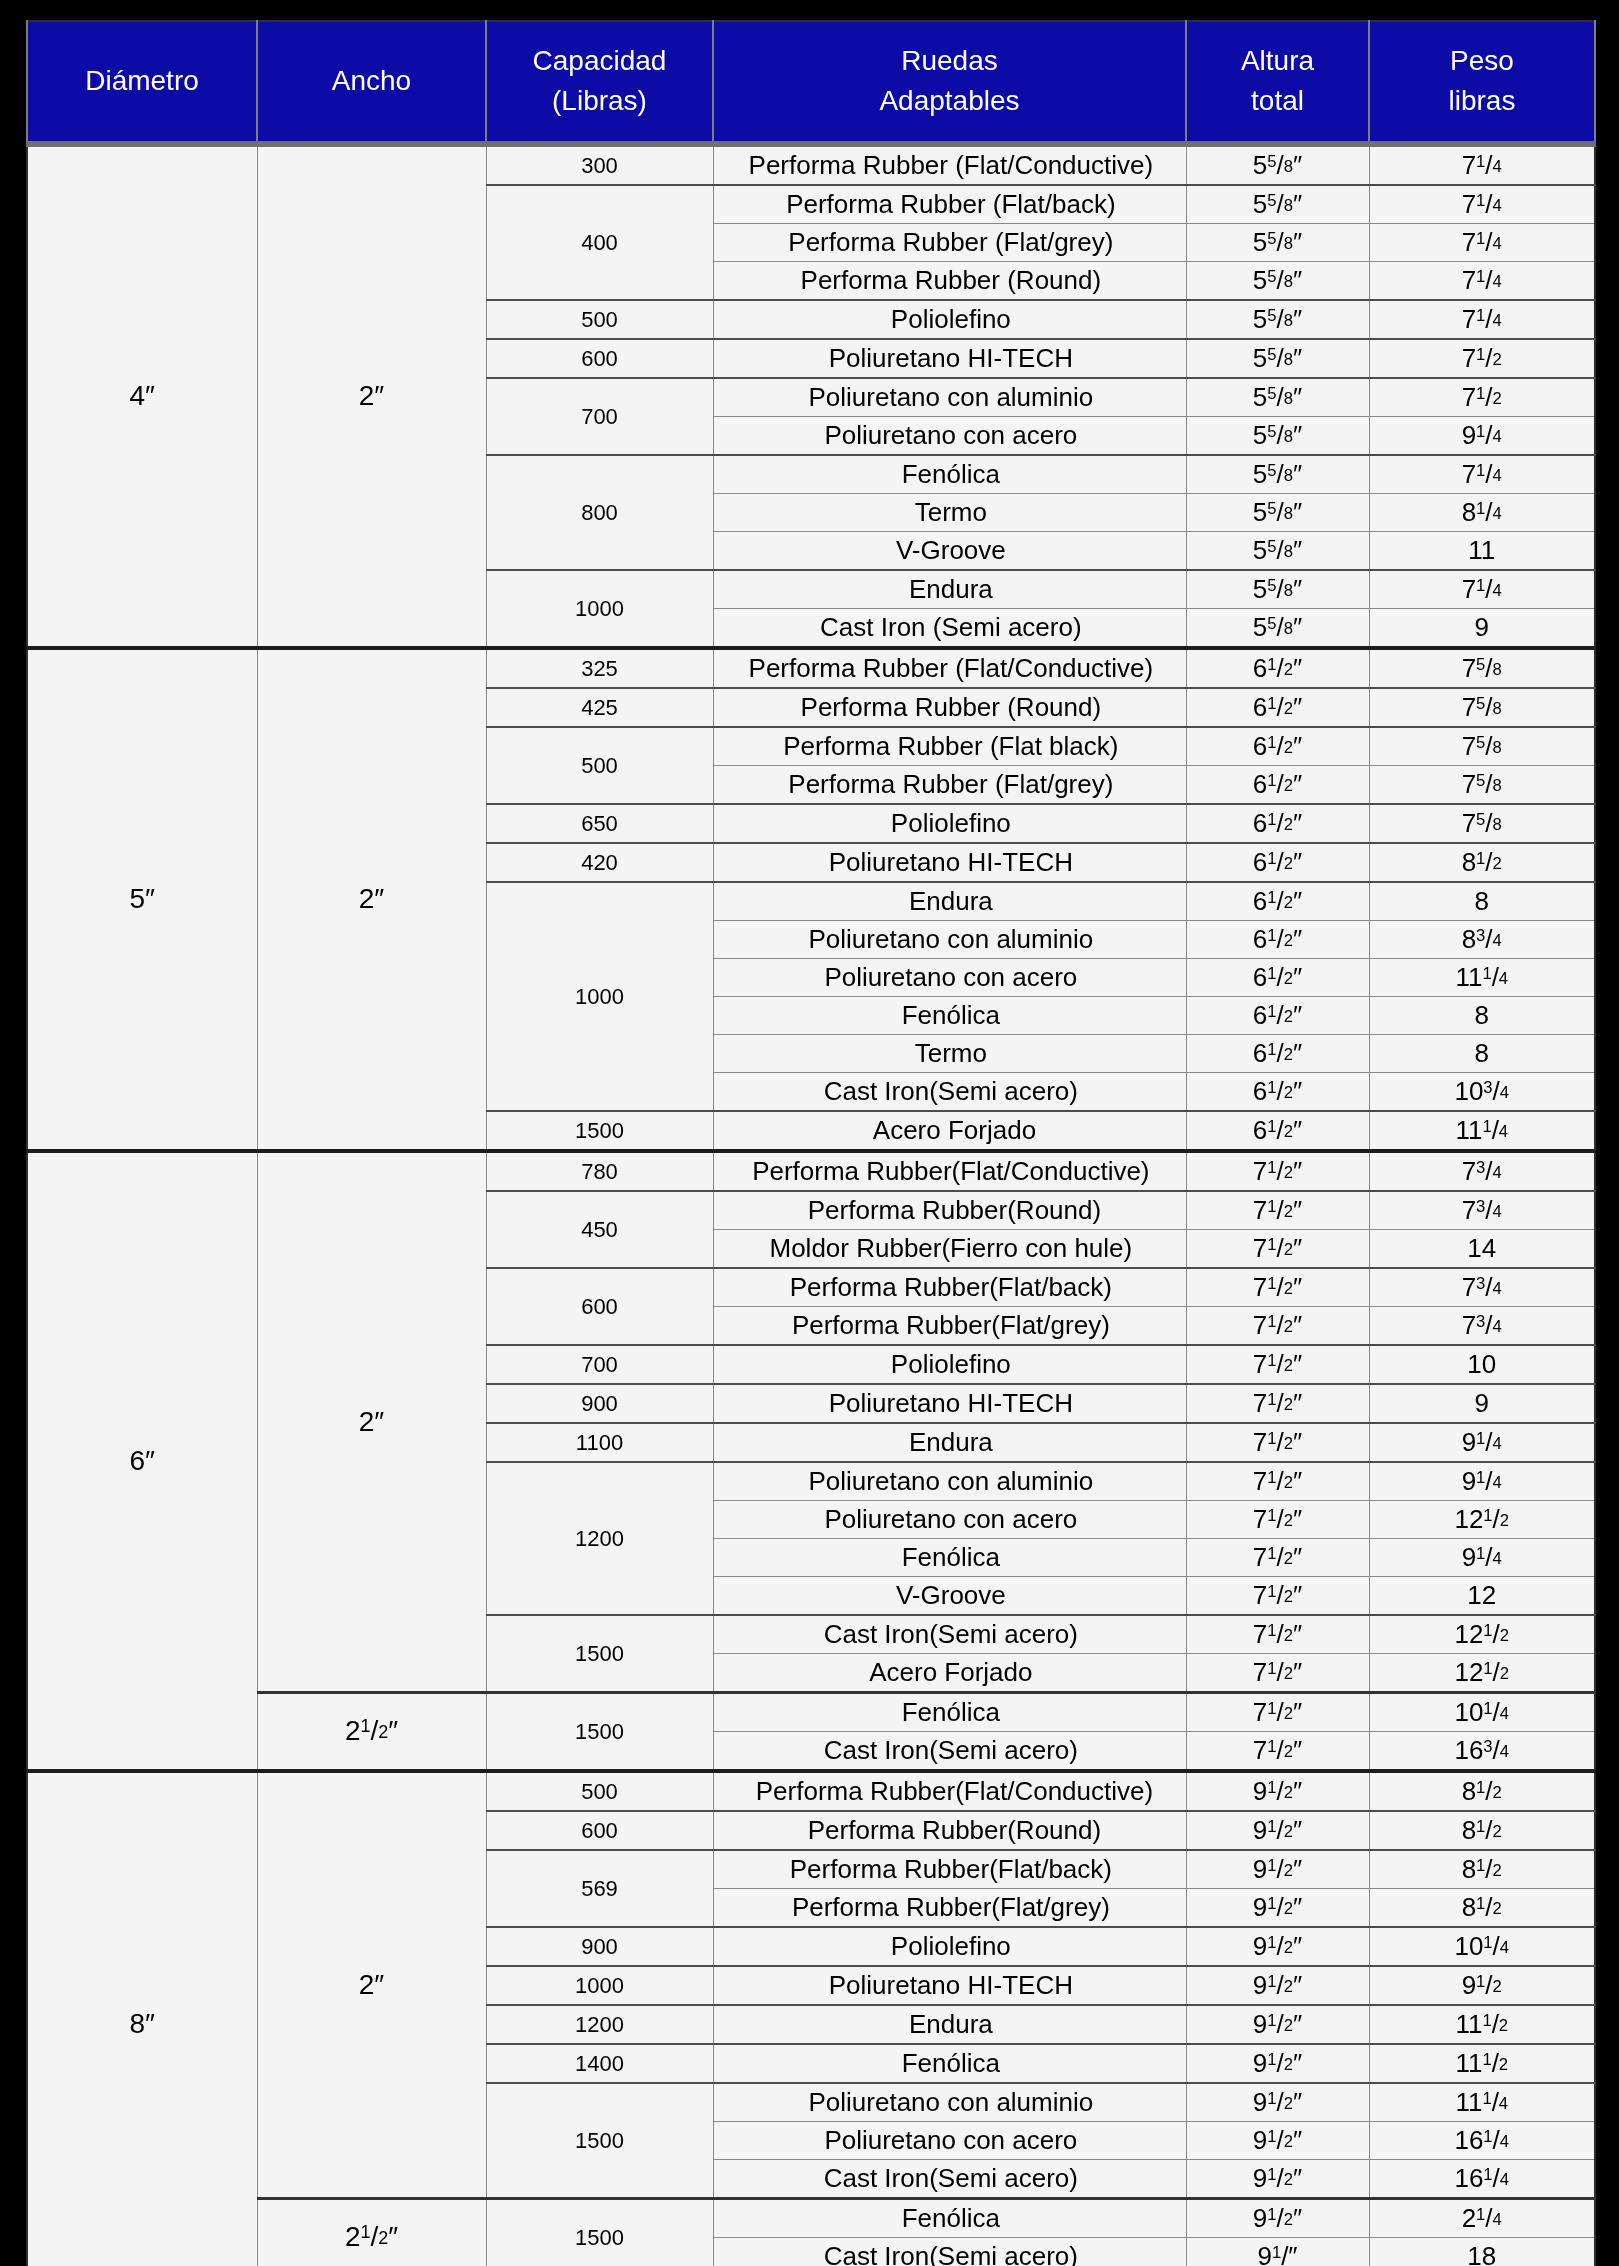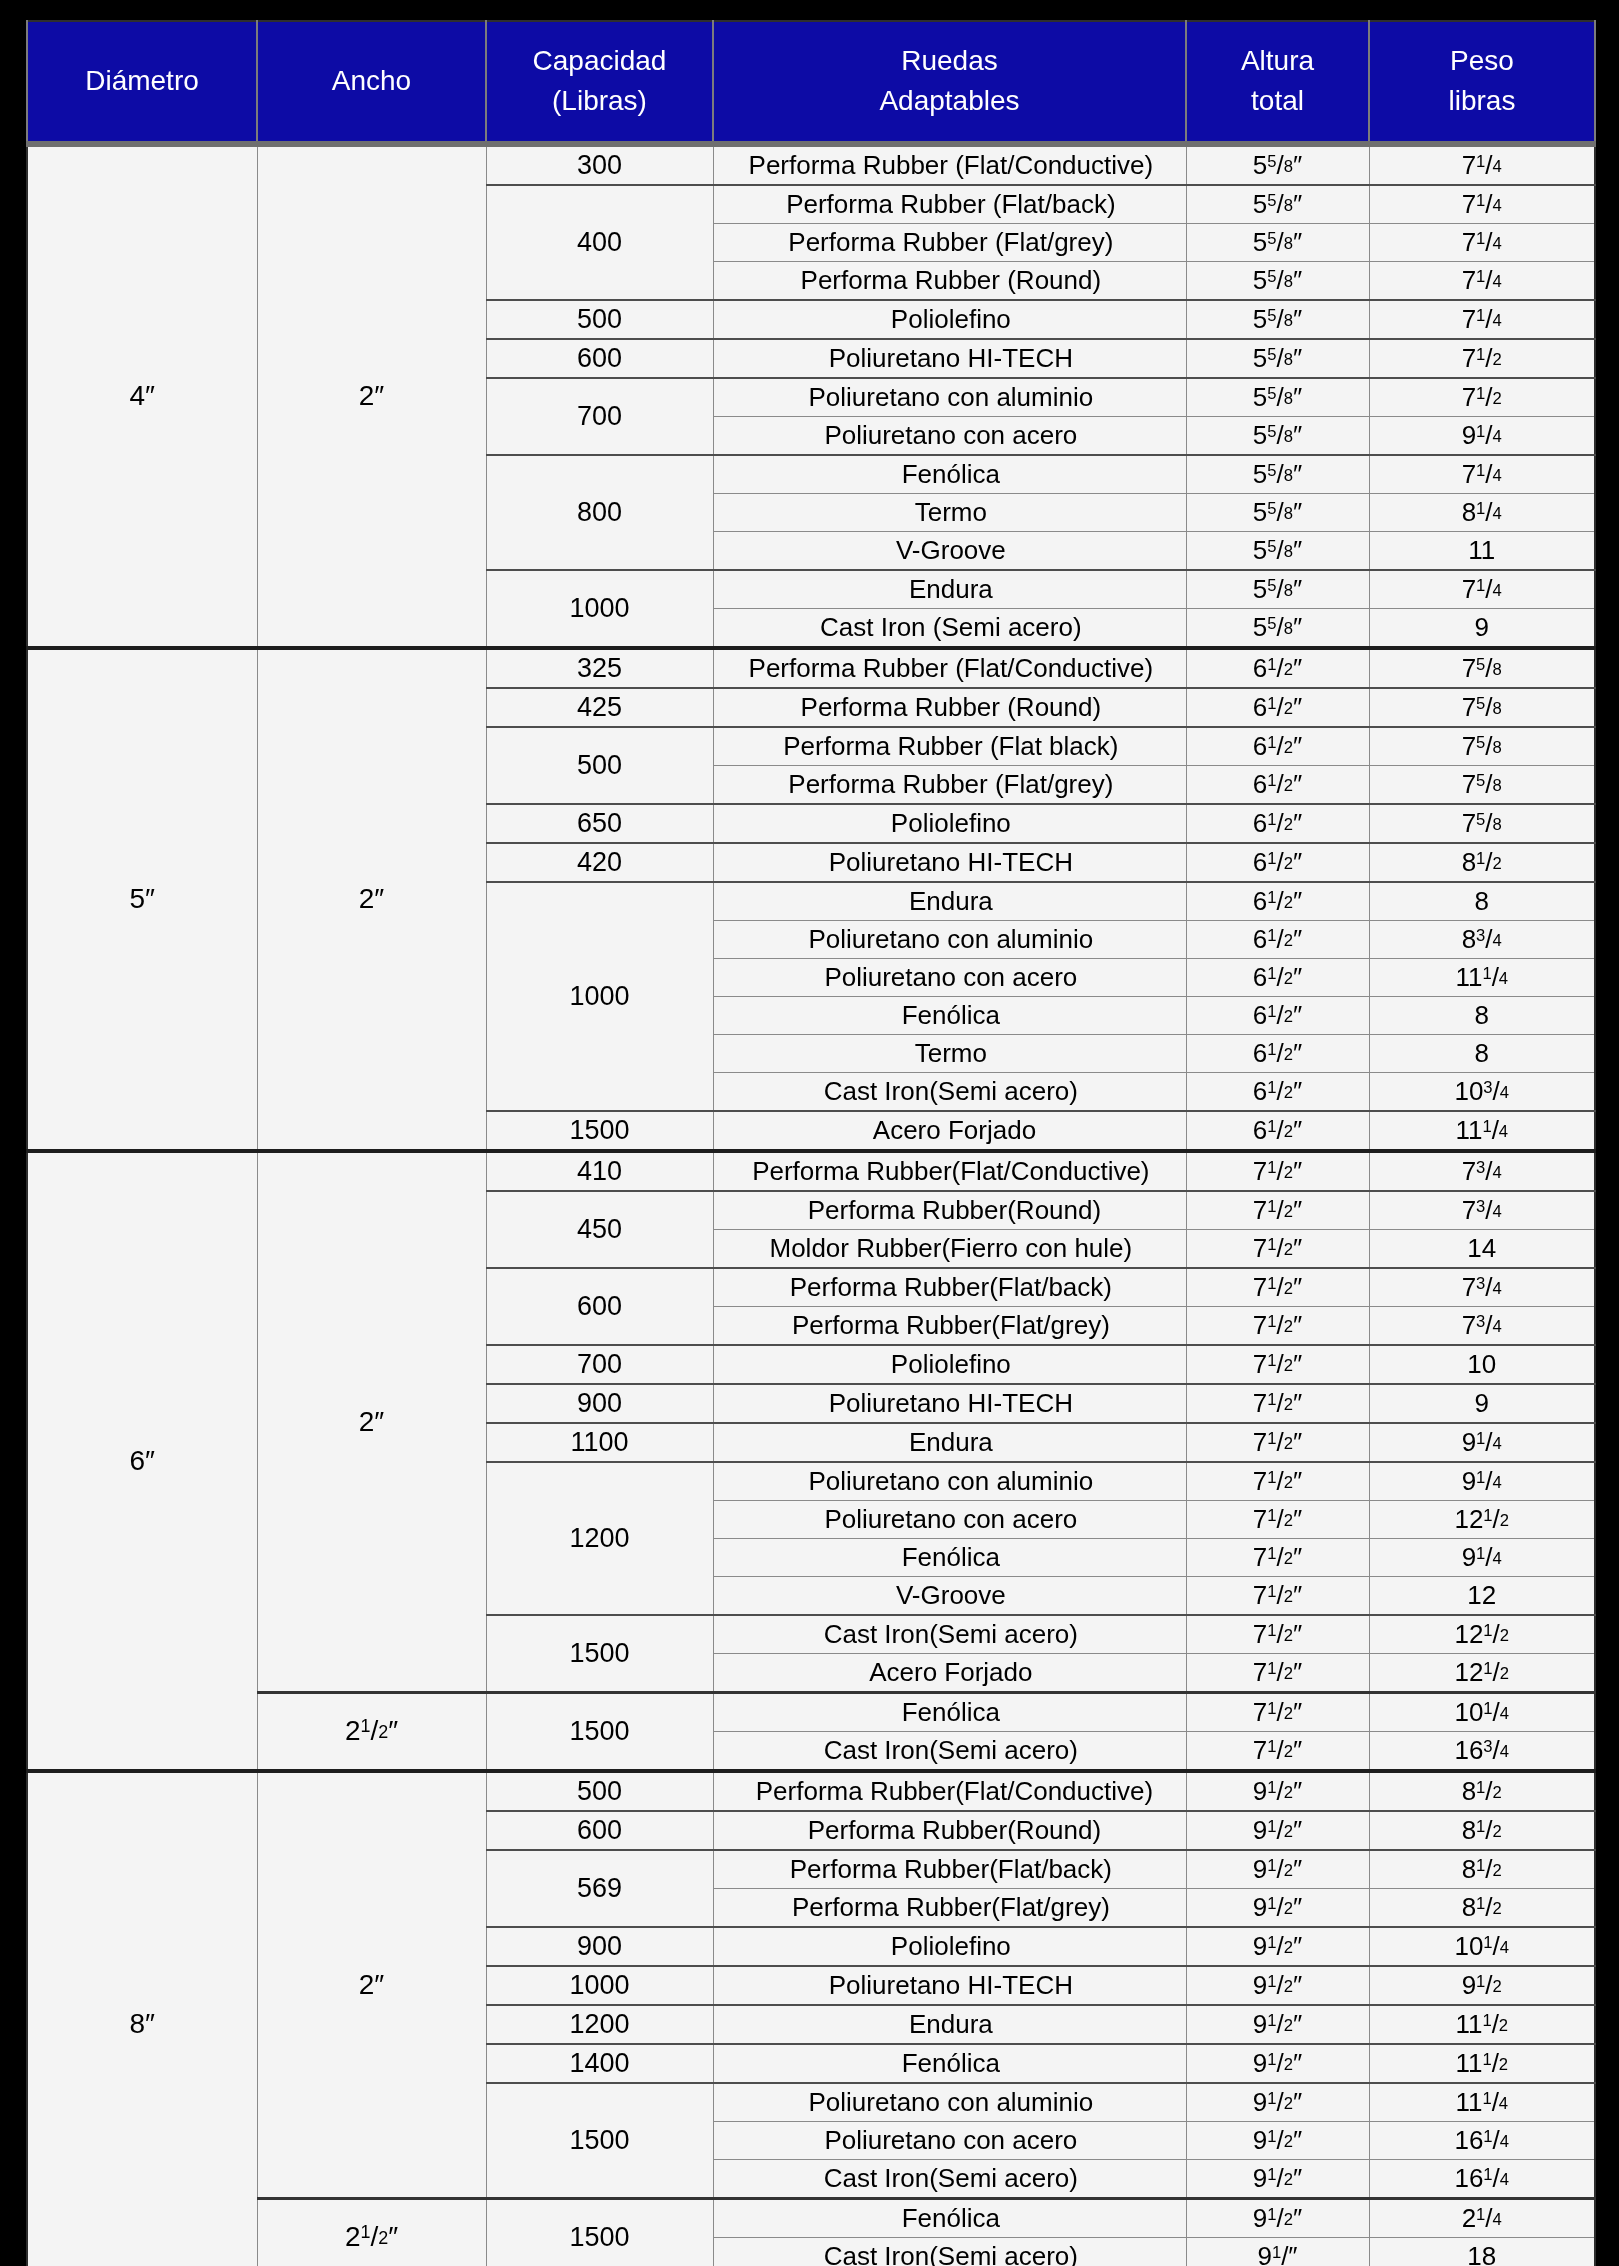--- a/index.html
+++ b/index.html
@@ -49,21 +49,21 @@
     height:37px;
     line-height:1.05;
     padding:0 3.6px;
   }
   td.col-wheel{
     text-align:center;
     padding-left:6.3px;
     white-space:pre-wrap;
     overflow:hidden;
   }
-  td.col-cap{font-size:27px;}
+  td.col-cap{font-size:22px;}
   td.col-dia, td.col-ancho{font-size:28px;}
   tr.group-start td{border-top:2.7px solid #4d4d4d;}
   tr.width-start td{border-top:3.6px solid #333333;}
   tr.section-start td{border-top:4.5px solid #1d1d1d;}
   .fr-n{font-size:.64em;vertical-align:.45em;}
   .fr-d{font-size:.64em;vertical-align:.14em;}
 </style>
 </head>
 <body>
 
@@ -236,21 +236,21 @@
         </tr>
         <tr class="group-start">
           <td class="col-cap" rowspan="1">1500</td>
           <td class="col-wheel"> Acero Forjado</td>
           <td class="col-height"><span>6</span><span class="fr-n">1</span><span>/</span><span class="fr-d">2</span><span>″</span></td>
           <td class="col-weight"><span>11</span><span class="fr-n">1</span><span>/</span><span class="fr-d">4</span></td>
         </tr>
         <tr class="group-start width-start section-start">
           <td class="col-dia" rowspan="16">6″</td>
           <td class="col-ancho" rowspan="14">2″</td>
-          <td class="col-cap" rowspan="1">410</td>
+          <td class="col-cap" rowspan="1">780</td>
           <td class="col-wheel">Performa Rubber(Flat/Conductive)</td>
           <td class="col-height"><span>7</span><span class="fr-n">1</span><span>/</span><span class="fr-d">2</span><span>″</span></td>
           <td class="col-weight"><span>7</span><span class="fr-n">3</span><span>/</span><span class="fr-d">4</span></td>
         </tr>
         <tr class="group-start">
           <td class="col-cap" rowspan="2">450</td>
           <td class="col-wheel"> Performa Rubber(Round)</td>
           <td class="col-height"><span>7</span><span class="fr-n">1</span><span>/</span><span class="fr-d">2</span><span>″</span></td>
           <td class="col-weight"><span>7</span><span class="fr-n">3</span><span>/</span><span class="fr-d">4</span></td>
         </tr>

